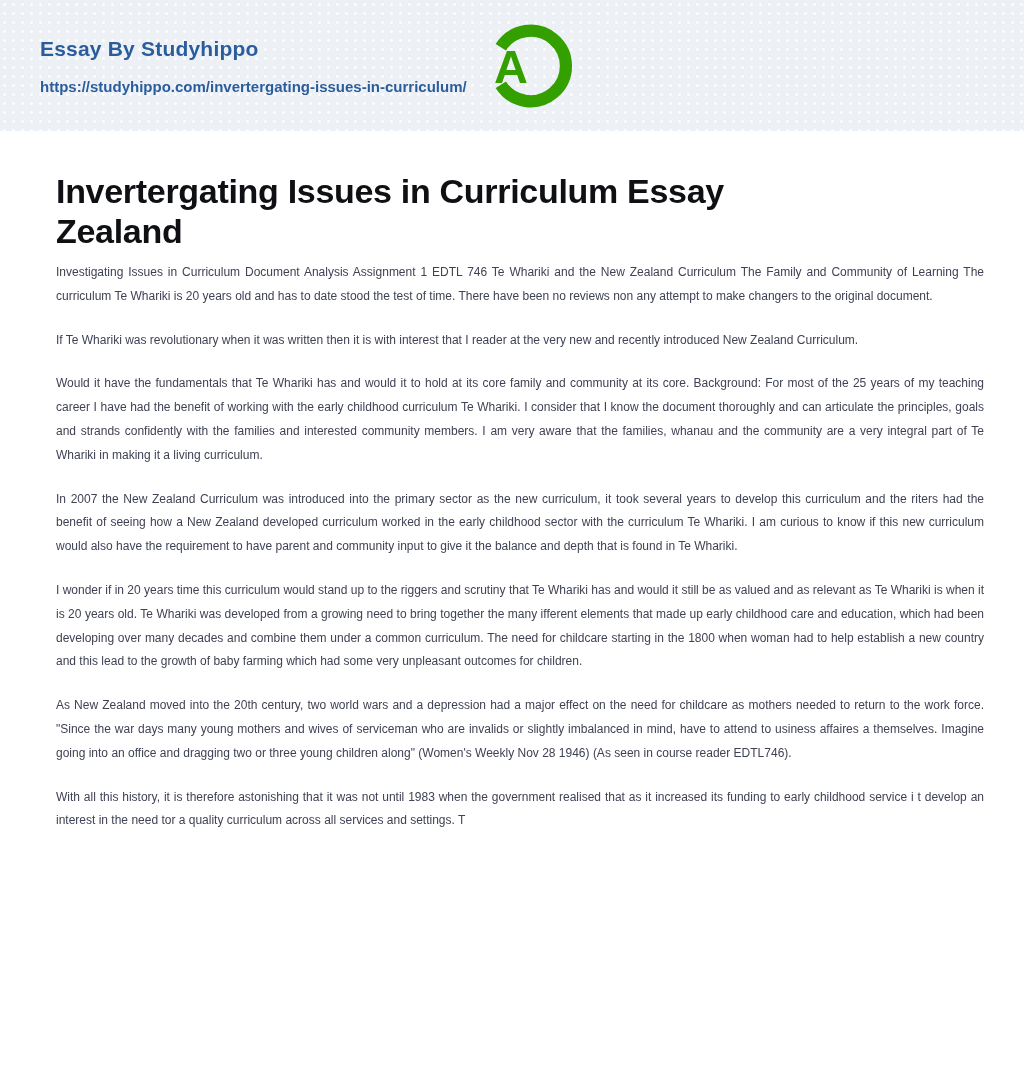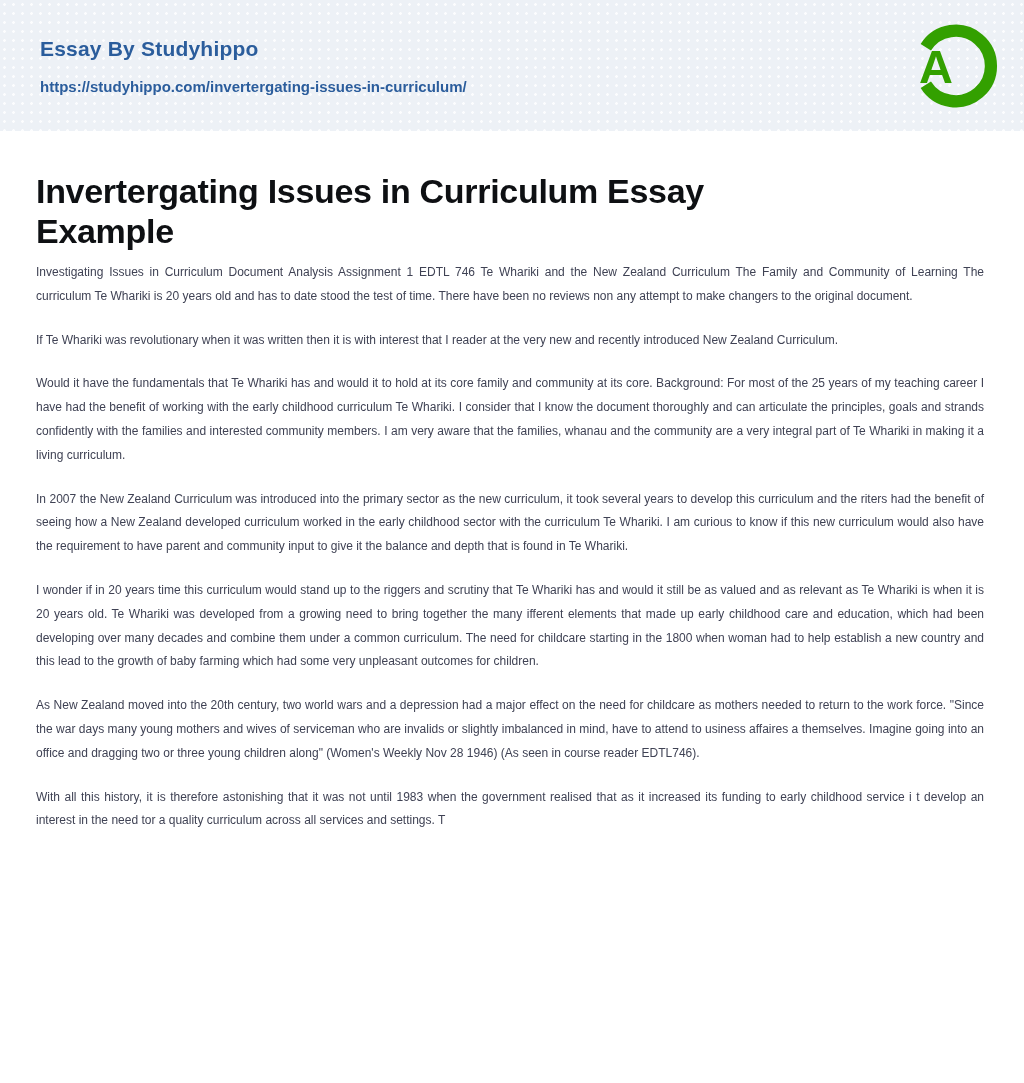--- a/index.html
+++ b/index.html
@@ -15,23 +15,24 @@
     box-sizing: border-box;
   }
   
   .header {
     height: 131px;
     background-color: #edf1f6;
     background-image: radial-gradient(circle, rgba(255,255,255,0.85) 1.1px, rgba(255,255,255,0) 1.6px);
     background-size: 9px 9px;
     display: flex;
     align-items: center;
-    justify-content: space-between;
+    justify-content: flex-start;
     padding: 0 26px 0 40px;
     box-sizing: border-box;
+    gap: 12px;
   }
   .header-left { display: flex; flex-direction: column; }
   .site-title {
     color: #2b5d9c;
     font-size: 21px;
     font-weight: 700;
     letter-spacing: 0.2px;
     margin: 0 0 17px 0;
   }
   .page-url {
@@ -41,21 +42,21 @@
     text-decoration: none;
     cursor: pointer;
   }
   .logo-box {
     width: 94px;
     height: 94px;
     flex: 0 0 auto;
   }
   
   .main {
-    padding: 0 40px 40px 36px;
+    padding: 0 40px 40px 56px;
     box-sizing: border-box;
     margin-top: 40px;
   }
   .essay-title {
     color: #0e1013;
     font-size: 34px;
     line-height: 40px;
     font-weight: 700;
     letter-spacing: -0.3px;
     margin: 19px 0 10px 0;
@@ -83,21 +84,21 @@
       <svg viewBox="0 0 100 100" width="94" height="94">
         <path d="M 23.2 30.1 A 37.5 37.5 0 1 1 23.2 69.9" fill="none" stroke="#33a000" stroke-width="13" stroke-linecap="butt"></path>
         <text x="34" y="68" font-size="50" font-weight="600" fill="#33a000" text-anchor="middle" font-family="Liberation Sans, sans-serif">A</text>
       </svg>
     </div>
   </div>
 
   <div class="main">
     <h1 class="essay-title">
       <span class="title-line">Invertergating Issues in Curriculum Essay</span>
-      <span class="title-line">Example</span>
+      <span class="title-line">Zealand</span>
     </h1>
 
     <p class="para">Investigating Issues in Curriculum Document Analysis Assignment 1 EDTL 746 Te Whariki and the New Zealand Curriculum The Family and Community of Learning The curriculum Te Whariki is 20 years old and has to date stood the test of time. There have been no reviews non any attempt to make changers to the original document.</p>
     <p class="para">If Te Whariki was revolutionary when it was written then it is with interest that I reader at the very new and recently introduced New Zealand Curriculum.</p>
     <p class="para">Would it have the fundamentals that Te Whariki has and would it to hold at its core family and community at its core. Background: For most of the 25 years of my teaching career I have had the benefit of working with the early childhood curriculum Te Whariki. I consider that I know the document thoroughly and can articulate the principles, goals and strands confidently with the families and interested community members. I am very aware that the families, whanau and the community are a very integral part of Te Whariki in making it a living curriculum.</p>
     <p class="para">In 2007 the New Zealand Curriculum was introduced into the primary sector as the new curriculum, it took several years to develop this curriculum and the riters had the benefit of seeing how a New Zealand developed curriculum worked in the early childhood sector with the curriculum Te Whariki. I am curious to know if this new curriculum would also have the requirement to have parent and community input to give it the balance and depth that is found in Te Whariki.</p>
     <p class="para">I wonder if in 20 years time this curriculum would stand up to the riggers and scrutiny that Te Whariki has and would it still be as valued and as relevant as Te Whariki is when it is 20 years old. Te Whariki was developed from a growing need to bring together the many ifferent elements that made up early childhood care and education, which had been developing over many decades and combine them under a common curriculum. The need for childcare starting in the 1800 when woman had to help establish a new country and this lead to the growth of baby farming which had some very unpleasant outcomes for children.</p>
     <p class="para">As New Zealand moved into the 20th century, two world wars and a depression had a major effect on the need for childcare as mothers needed to return to the work force. "Since the war days many young mothers and wives of serviceman who are invalids or slightly imbalanced in mind, have to attend to usiness affaires a themselves. Imagine going into an office and dragging two or three young children along" (Women's Weekly Nov 28 1946) (As seen in course reader EDTL746).</p>
     <p class="para">With all this history, it is therefore astonishing that it was not until 1983 when the government realised that as it increased its funding to early childhood service i t develop an interest in the need tor a quality curriculum across all services and settings. T</p>
   </div>

